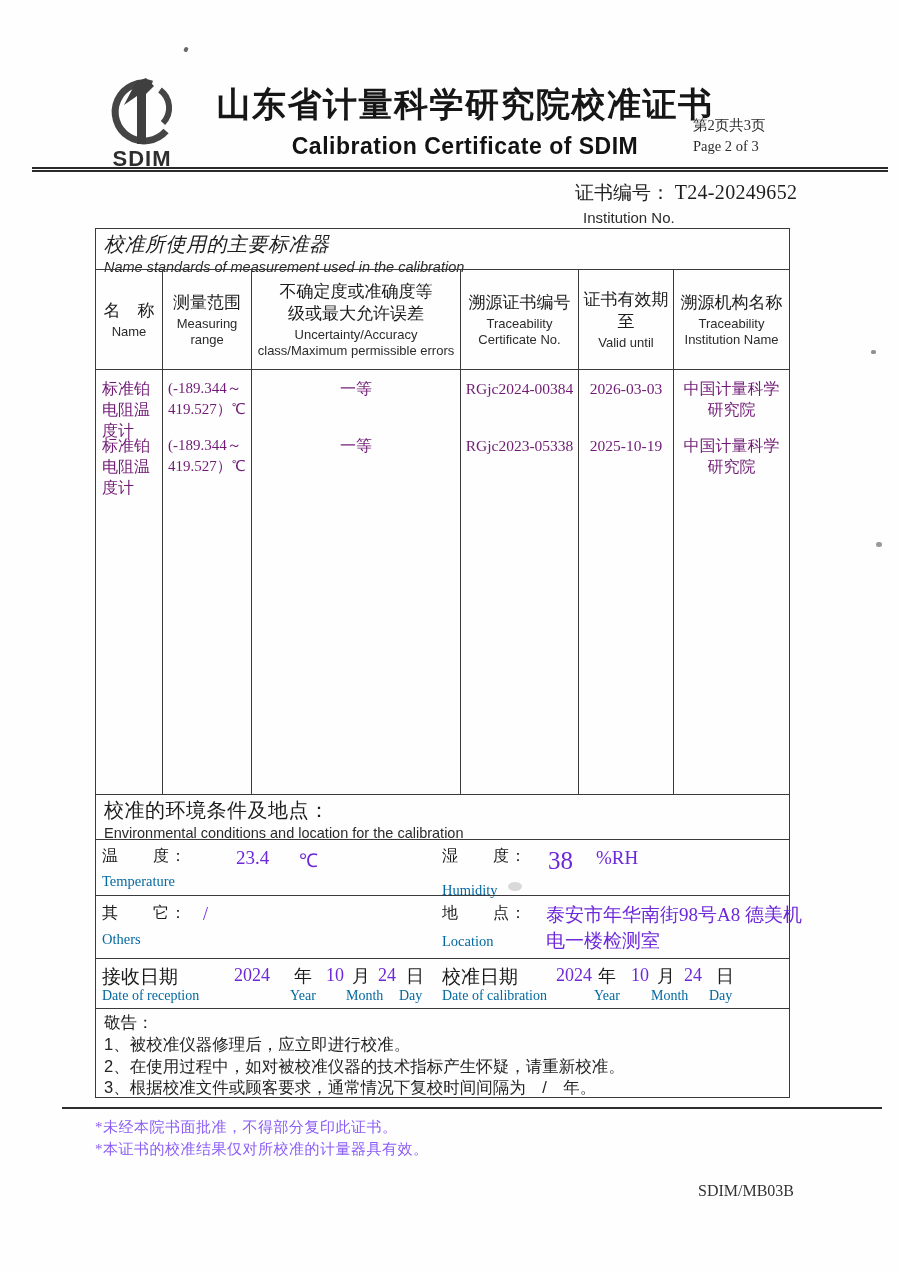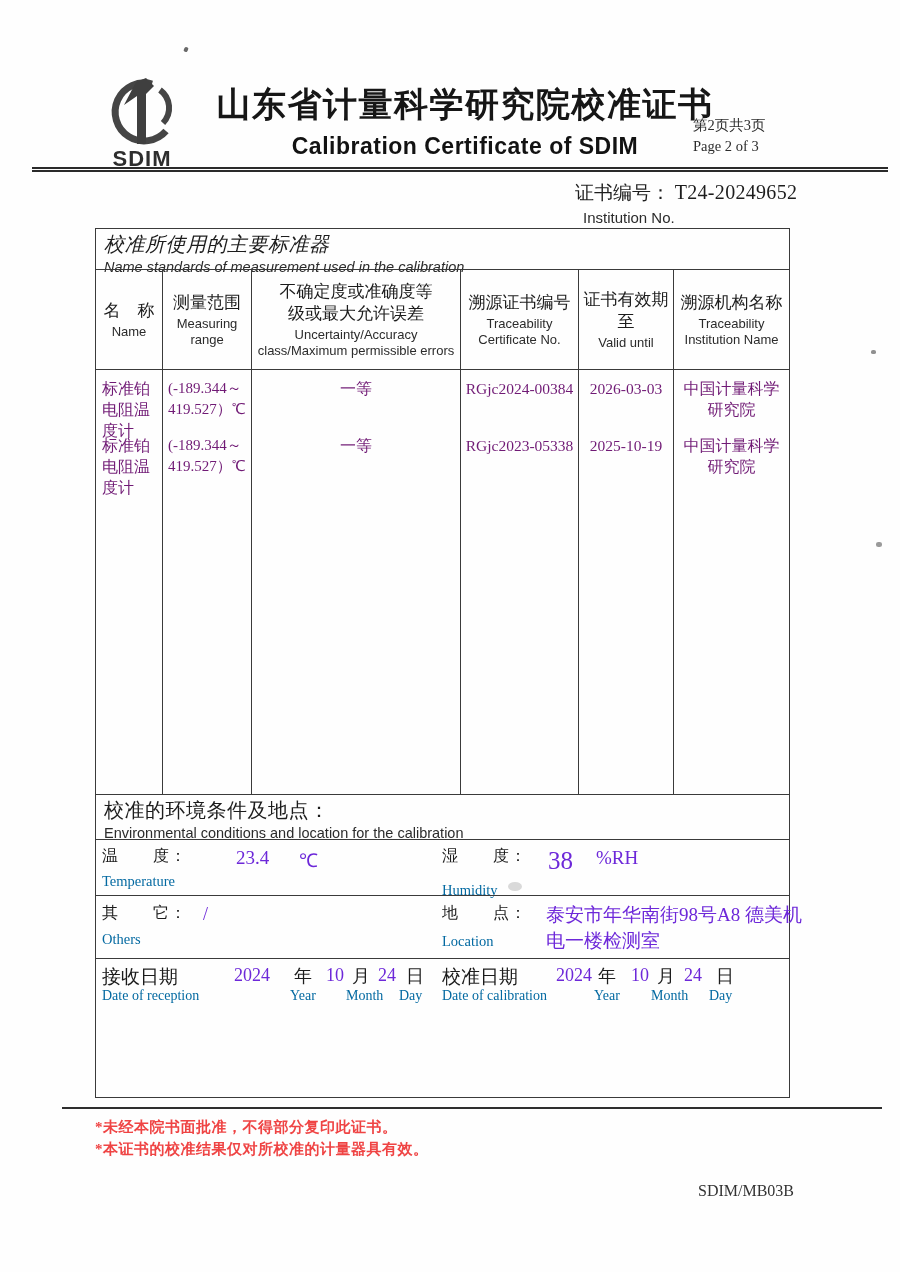--- a/index.html
+++ b/index.html
@@ -92,21 +92,21 @@
   .serif-val { font-family: "Liberation Serif", serif; color: #6d28d9; }
 
   .notice-title { font-size: 16.5px; color: #1e1e1e; }
   .notice-item { font-size: 16.5px; color: #242424; line-height: 21.5px; }
 
   
   .bottom-rule { left: 62px; top: 1107px; width: 820px; height: 2.2px; background: #2e2e2e; }
   .footnotes {
     left: 95px; top: 1116px; width: 520px;
     font-family: "Liberation Serif", serif; font-size: 15px;
-    line-height: 22px; color: #ef4444; letter-spacing: .5px; font-weight: bold;
+    line-height: 22px; color: #8b5cf6; letter-spacing: .5px;
   }
   .form-no {
     left: 698px; top: 1182px; width: 140px;
     font-family: "Liberation Serif", serif; font-size: 16px; color: #333;
   }
 
   
   .speck { position: absolute; border-radius: 40%; }
   .sp1 { left: 184px; top: 47px;  width: 4px; height: 5px; background: #6a6a6a; transform: rotate(30deg); }
   .sp2 { left: 871px; top: 350px; width: 5px; height: 4px; background: #909090; }
@@ -262,20 +262,26 @@
       <span class="abs serif-val" style="left:535px; top:6px; font-size:18px;">10</span>
       <span class="abs" style="left:561px; top:5px; font-size:18px; color:#1d1d1d;">月</span>
       <span class="abs serif-val" style="left:588px; top:6px; font-size:18px;">24</span>
       <span class="abs" style="left:620px; top:5px; font-size:18px; color:#1d1d1d;">日</span>
       <span class="abs env-en" style="left:346px; top:29px; font-size:14px;">Date of calibration</span>
       <span class="abs env-en" style="left:498px; top:29px; font-size:14px;">Year</span>
       <span class="abs env-en" style="left:555px; top:29px; font-size:14px;">Month</span>
       <span class="abs env-en" style="left:613px; top:29px; font-size:14px;">Day</span>
     </div>
 
+    <div class="trow row-h">
+      <div class="notice-title">敬告：</div>
+      <div class="notice-item">1、被校准仪器修理后，应立即进行校准。</div>
+      <div class="notice-item">2、在使用过程中，如对被校准仪器的技术指标产生怀疑，请重新校准。</div>
+      <div class="notice-item">3、根据校准文件或顾客要求，通常情况下复校时间间隔为　/　年。</div>
+    </div>
 
   </div>
 
   <div class="abs bottom-rule"></div>
 
   <div class="abs footnotes">
     <div>*未经本院书面批准，不得部分复印此证书。</div>
     <div>*本证书的校准结果仅对所校准的计量器具有效。</div>
   </div>
 

